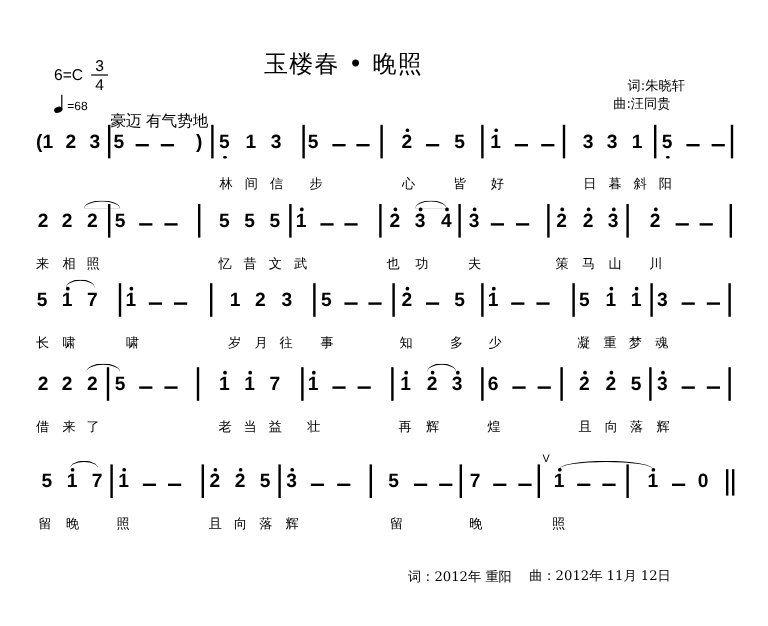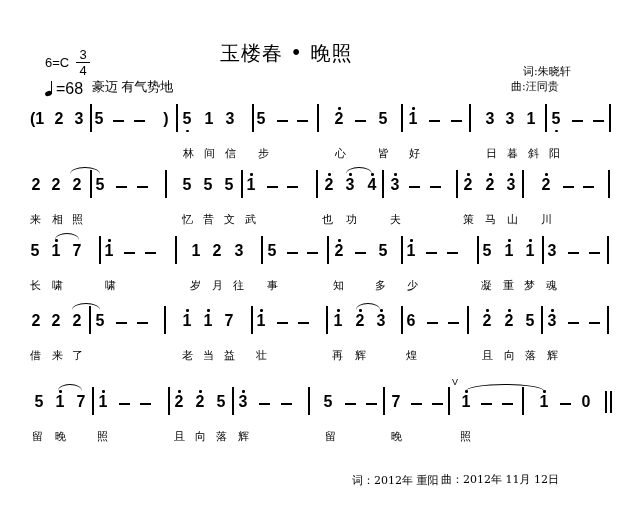--- a/index.html
+++ b/index.html
@@ -3,25 +3,25 @@
 <meta charset="utf-8">
 <style>
   html, body { margin:0; padding:0; background:#ffffff; }
   body { width:640px; height:522px; position:relative; overflow:hidden; font-family:"Liberation Sans", sans-serif; color:#000; }
   .abs { position:absolute; }
   .title { left:220px; top:40px; font-family:"DejaVu Serif", serif; font-size:20px; letter-spacing:1px; }
   .credit { font-family:"DejaVu Sans", sans-serif; font-size:11px; }
   .key { left:45px; top:55px; font-size:13px; font-family:"Liberation Sans", sans-serif; }
   .frac { left:76px; top:47px; font-size:13px; text-align:center; width:14px; line-height:15px; }
   .frac .line { display:block; border-top:1px solid #000; }
-  .tempo { left:45px; top:80px; font-size:16px; }
+  .tempo { left:45px; top:80px; font-size:10px; }
   .tempo-note { display:inline-block; position:relative; width:8px; height:14px; margin-right:3px; vertical-align:-2px; }
   .tempo-note:before { content:""; position:absolute; left:0; bottom:0; width:7px; height:5px; border-radius:50%; background:#000; transform:rotate(-20deg); }
   .tempo-note:after { content:""; position:absolute; left:6px; bottom:2px; width:1px; height:13px; background:#000; }
-  .expr { left:92px; top:78px; font-size:13px; font-family:Liberation Serif, serif; }
+  .expr { left:92px; top:92px; font-size:13px; font-family:Liberation Sans, sans-serif; }
   .n { position:absolute; font-weight:bold; font-size:16px; width:12px; text-align:center; font-family:"Liberation Sans", sans-serif; }
   .n .up, .n .dn { position:absolute; left:5px; width:2.5px; height:2.5px; border-radius:50%; background:#000; }
   .n .up { top:-3px; }
   .n .dn { bottom:-4px; }
   .dash { position:absolute; width:11px; height:1.5px; background:#000; }
   .bar { position:absolute; width:1.5px; height:28px; background:#000; }
   .lyr { position:absolute; font-size:11px; font-family:"DejaVu Sans", sans-serif; }
   .tie { position:absolute; border-top:1.5px solid #000; border-radius:50% 50% 0 0 / 100% 100% 0 0; height:6px; }
   .dbar { position:absolute; width:2px; height:22px; background:#000; }
   .breath { position:absolute; font-size:9px; }
@@ -274,14 +274,14 @@
     <div class="lyr" style="left: 97px; top: 429px;">照</div>
     <div class="lyr" style="left: 174px; top: 429px;">且</div>
     <div class="lyr" style="left: 195px; top: 429px;">向</div>
     <div class="lyr" style="left: 216px; top: 429px;">落</div>
     <div class="lyr" style="left: 238px; top: 429px;">辉</div>
     <div class="lyr" style="left: 325px; top: 429px;">留</div>
     <div class="lyr" style="left: 391px; top: 429px;">晚</div>
     <div class="lyr" style="left: 460px; top: 429px;">照</div>
   </div>
 
-<div class="abs footer" style="left:352px;top:473px;text-align:center;">词：2012年 重阳</div>
+<div class="abs footer" style="left:340px;top:473px;text-align:center;">词：2012年 重阳</div>
 <div class="abs footer" style="left:441px;top:472px;">曲：2012年 11月 12日</div>
 
 </body></html>

